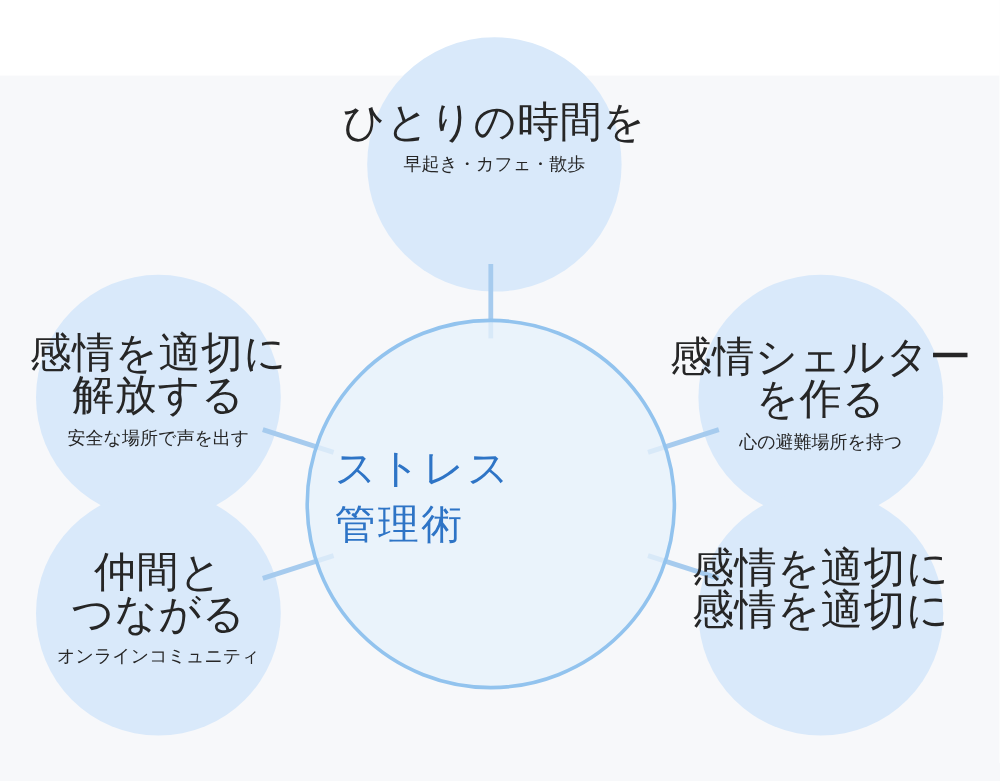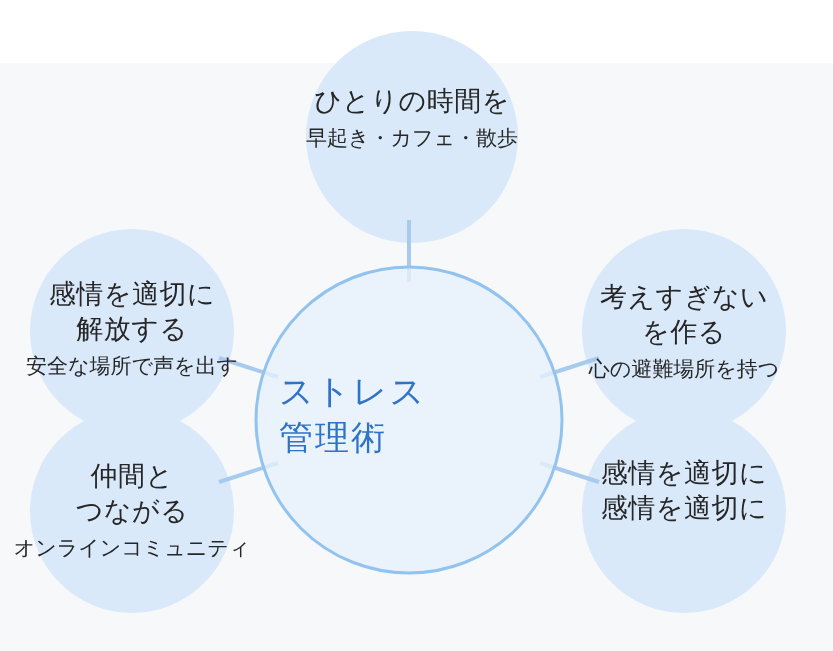--- a/index.html
+++ b/index.html
@@ -10,29 +10,29 @@
     font-family:"Liberation Sans","DejaVu Sans",sans-serif;
   }
   #stage svg{position:absolute;left:0;top:0;}
   .node{
     position:absolute;
     width:280px;
     text-align:center;
     pointer-events:none;
   }
   .node .title{
-    font-size:27px;
+    font-size:35px;
     line-height:35px;
     color:#262626;
     font-weight:400;
     letter-spacing:0.5px;
   }
   .node .subtitle{
     margin-top:6px;
-    font-size:21px;
+    font-size:15px;
     line-height:26px;
     color:#262626;
     font-weight:400;
   }
   .center-label{
     position:absolute;
     left:279px;top:368px;
     width:260px;
     font-size:34px;
     line-height:46px;
@@ -90,21 +90,21 @@
   <div class="node pos-left-upper">
     <div class="title">
       <div>感情を適切に</div>
       <div>解放する</div>
     </div>
     <div class="subtitle">安全な場所で声を出す</div>
   </div>
 
   <div class="node pos-right-upper">
     <div class="title">
-      <div>考えすぎない</div>
+      <div>感情シェルター</div>
       <div>を作る</div>
     </div>
     <div class="subtitle">心の避難場所を持つ</div>
   </div>
 
   <div class="node pos-left-lower">
     <div class="title">
       <div>仲間と</div>
       <div>つながる</div>
     </div>

